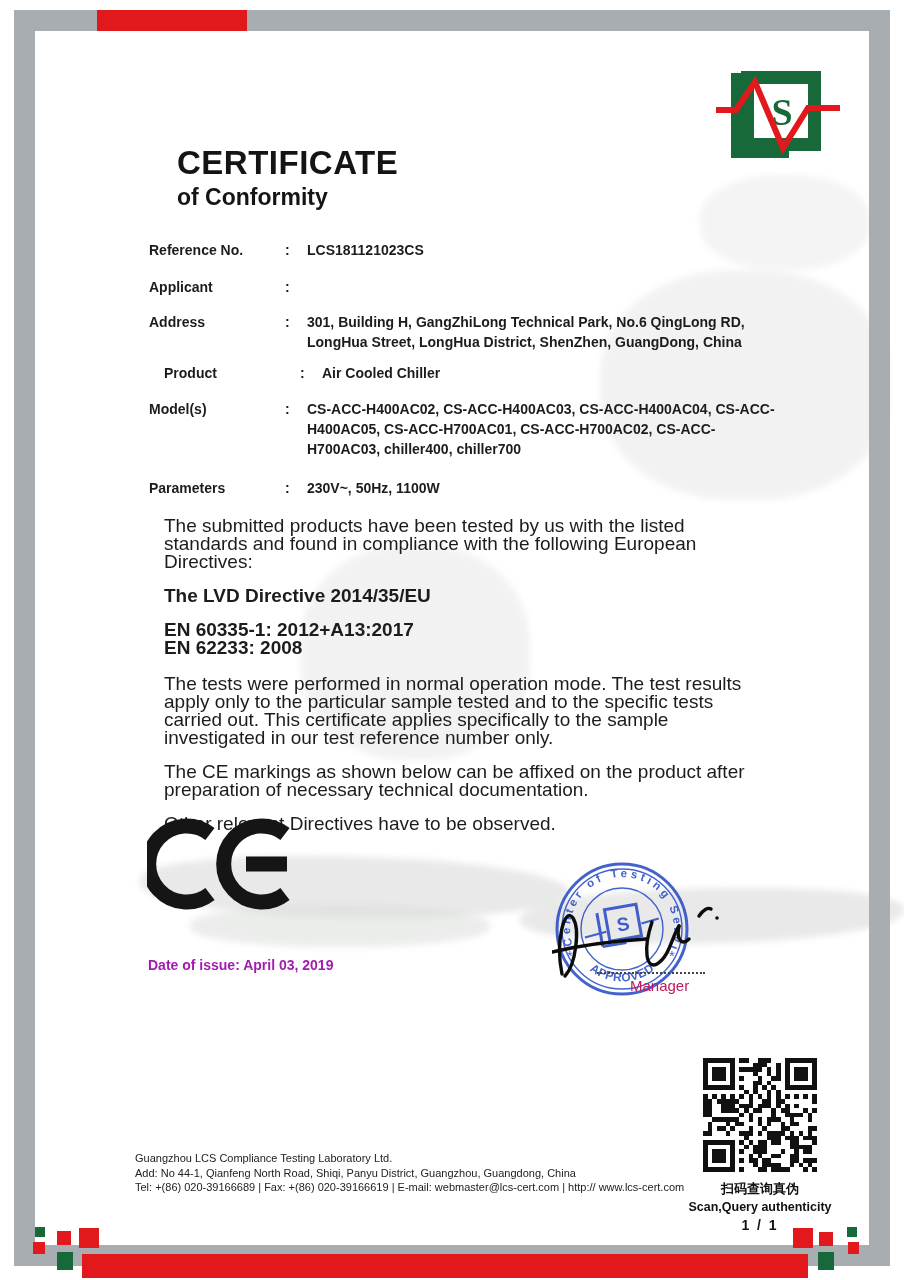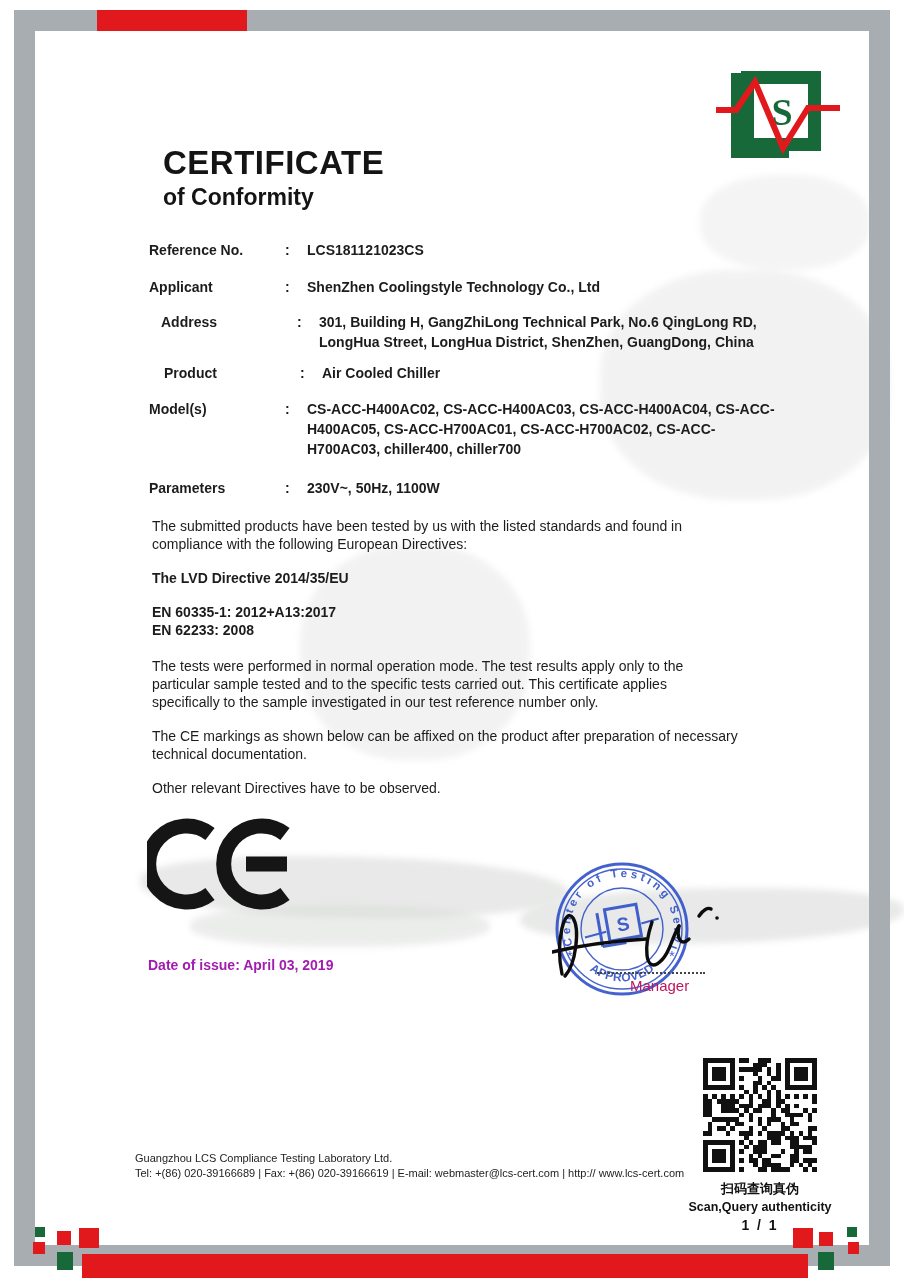--- a/index.html
+++ b/index.html
@@ -7,36 +7,36 @@
        font-family:"Liberation Sans","DejaVu Sans",sans-serif;color:#1a1a1a;overflow:hidden;}
   .abs{position:absolute;}
   
   .frame{position:absolute;left:14px;top:10px;right:14px;bottom:14px;border:21px solid #a8adb1;}
   .deco{position:absolute;}
   .red{background:#e2191c;}
   .green{background:#18693a;}
   
   .wm{position:absolute;background:#d9dcd9;border-radius:45%;filter:blur(3px);}
   
-  .title-block{left:163px;top:144px;}
+  .title-block{left:177px;top:144px;}
   .title1{font-size:33px;font-weight:bold;letter-spacing:0.5px;color:#141414;}
   .title2{font-size:23px;font-weight:bold;margin-top:2px;color:#141414;}
   
   .fields{left:149px;top:240px;width:660px;}
   .field-row{display:flex;font-size:14px;font-weight:bold;line-height:20px;color:#1c1c1c;}
   .f-label{width:136px;flex:none;}
   .f-colon{width:22px;flex:none;}
   .f-value{width:480px;}
   .field-row:nth-child(1){margin-bottom:17px;}
   .field-row:nth-child(2){margin-bottom:15px;}
-  .field-row:nth-child(3){margin-bottom:11px;margin-left:12px;}
+  .field-row:nth-child(3){margin-bottom:11px;}
   .field-row:nth-child(4){margin-bottom:16px;margin-left:15px;}
   .field-row:nth-child(5){margin-bottom:19px;}
   
-  .bodytext{left:152px;top:517px;width:586px;font-size:14px;line-height:18px;color:#1c1c1c;}
+  .bodytext{left:164px;top:517px;width:586px;font-size:19px;line-height:18px;color:#1c1c1c;}
   .bodytext p{margin:0 0 16px 0;}
   .bold{font-weight:bold;}
   .standards{margin-bottom:18px;}
   
   .date-line{left:148px;top:957px;font-size:14px;font-weight:bold;color:#a21caf;}
   
   .stamp-svg{left:552px;top:859px;opacity:.88;}
   .sig-svg{left:552px;top:894px;}
   .dotline{left:597px;top:972px;width:108px;border-bottom:2px dotted #444;}
   .manager{left:630px;top:977px;font-size:15px;color:#be185d;}
@@ -93,21 +93,20 @@
 
   <div class="abs fields">
     <div class="field-row">
       <span class="f-label">Reference No.</span>
       <span class="f-colon">:</span>
       <span class="f-value">LCS181121023CS</span>
     </div>
     <div class="field-row">
       <span class="f-label">Applicant</span>
       <span class="f-colon">:</span>
-      <span class="f-value">ShenZhen Coolingstyle Technology Co., Ltd</span>
     </div>
     <div class="field-row">
       <span class="f-label">Address</span>
       <span class="f-colon">:</span>
       <span class="f-value">301, Building H, GangZhiLong Technical Park, No.6 QingLong RD, LongHua Street, LongHua District, ShenZhen, GuangDong, China</span>
     </div>
     <div class="field-row">
       <span class="f-label">Product</span>
       <span class="f-colon">:</span>
       <span class="f-value">Air Cooled Chiller</span>
@@ -411,16 +410,17 @@
           <rect x="24" y="24" width="1" height="1"></rect>
         </g>
     </svg>
     <div class="qr-zh">扫码查询真伪</div>
     <div class="qr-en">Scan,Query authenticity</div>
     <div class="qr-page">1 / 1</div>
   </div>
 
   <div class="abs footer">
     <div>Guangzhou LCS Compliance Testing Laboratory Ltd.</div>
+    <div>Add: No 44-1, Qianfeng North Road, Shiqi, Panyu District, Guangzhou, Guangdong, China</div>
     <div>Tel: +(86) 020-39166689 | Fax: +(86) 020-39166619 | E-mail: webmaster@lcs-cert.com | http:// www.lcs-cert.com</div>
   </div>
 
 </div>
 
 </body></html>

